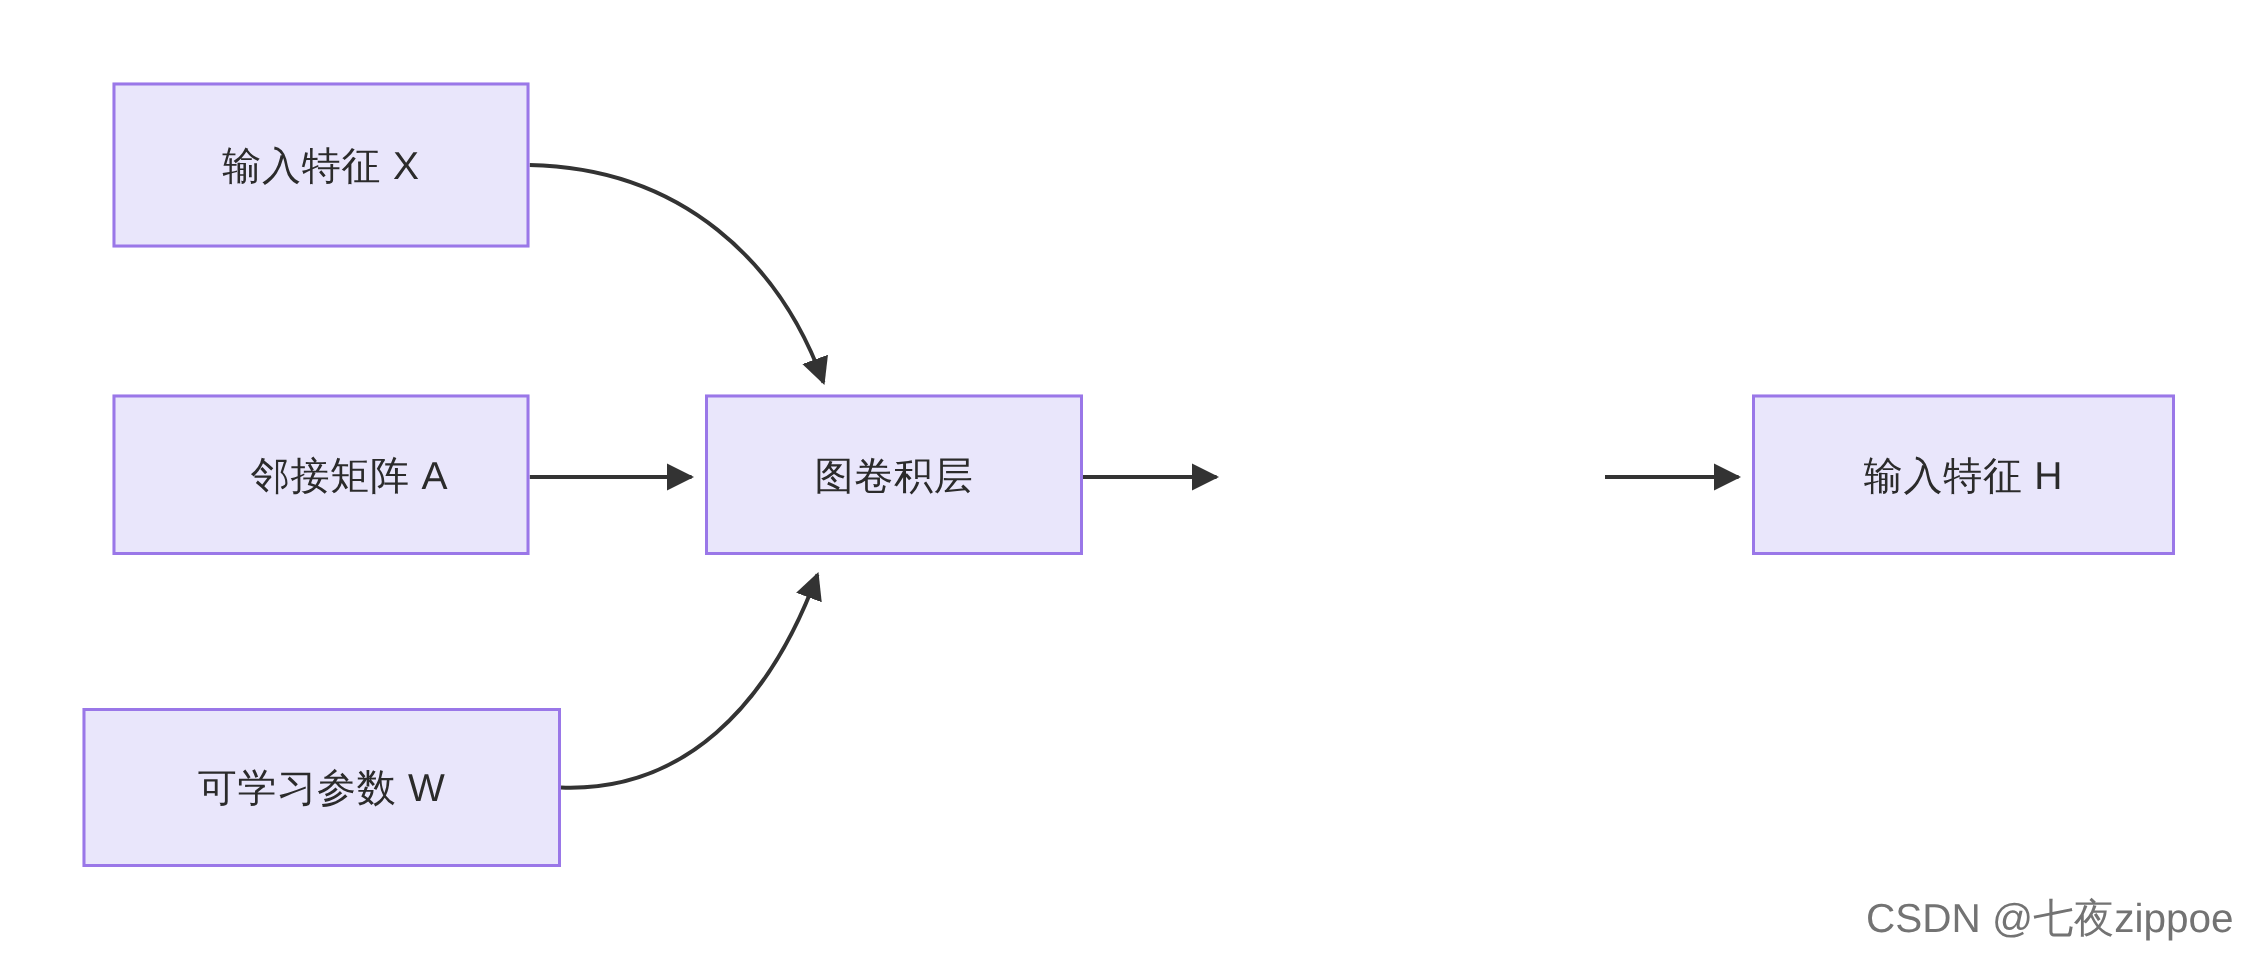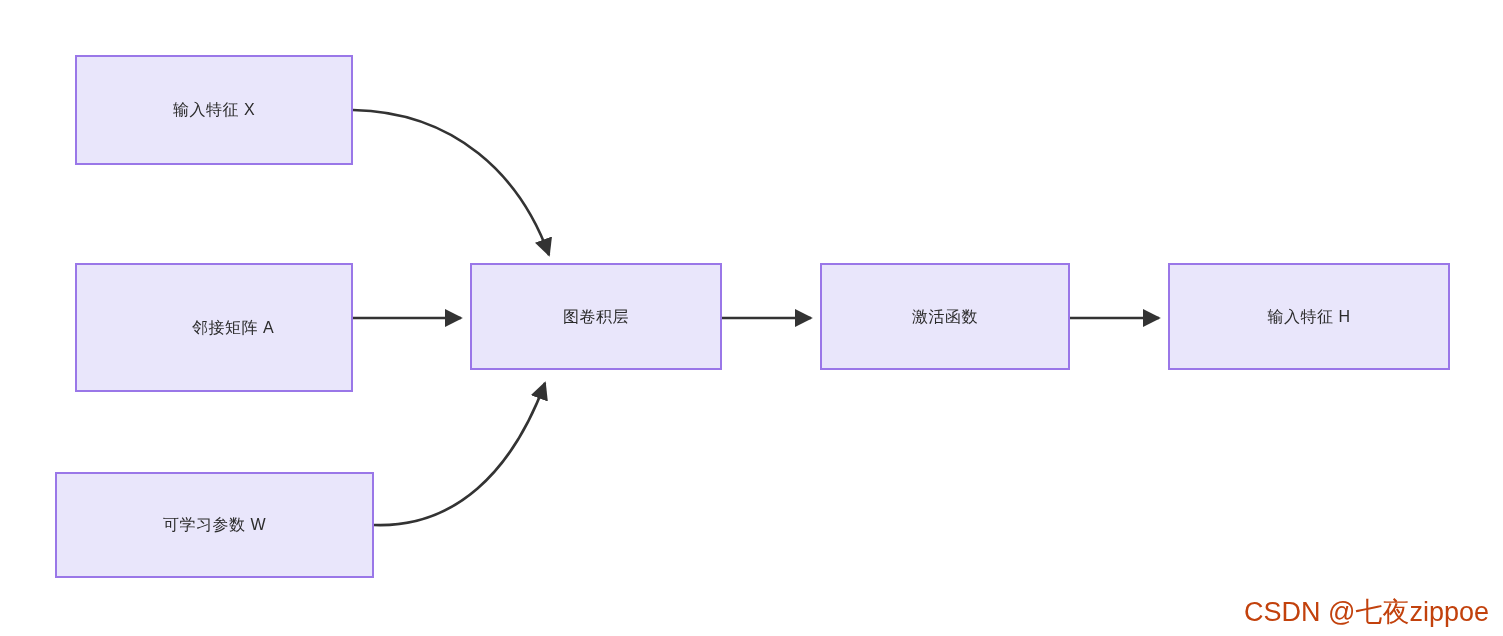--- a/index.html
+++ b/index.html
@@ -29,40 +29,40 @@
     position: absolute;
     box-sizing: border-box;
     background: #e9e6fb;
     border: 2px solid #9a77e8;
     display: flex;
     align-items: center;
     justify-content: center;
     z-index: 2;
   }
   .node-label {
-    font-size: 16px;
+    font-size: 26px;
     color: #2b2b2b;
     letter-spacing: 0.5px;
     line-height: 1;
     white-space: nowrap;
   }
   
   #node-input-x      { left: 75px;   top: 55px;  width: 278px; height: 110px; }
-  #node-adjacency-a  { left: 75px;   top: 263px; width: 278px; height: 129px; padding-left: 38px; }
+  #node-adjacency-a  { left: 75px;   top: 263px; width: 278px; height: 107px; padding-left: 38px; }
   #node-weights-w    { left: 55px;   top: 472px; width: 319px; height: 106px; text-align: center; }
   #node-graph-conv   { left: 470px;  top: 263px; width: 252px; height: 107px; text-align: right; }
   #node-activation   { left: 820px;  top: 263px; width: 250px; height: 107px; }
   #node-output-h     { left: 1168px; top: 263px; width: 282px; height: 107px; }
 
   #watermark {
     position: absolute;
     right: 14px;
     bottom: 6px;
     font-size: 27px;
-    color: #c2410c;
+    color: #737373;
     white-space: nowrap;
     z-index: 3;
     user-select: none;
   }
 </style>
 </head>
 <body>
 
 <div id="diagram-canvas">
 
@@ -93,23 +93,20 @@
   </div>
 
   <div class="node" id="node-weights-w">
     <span class="node-label">可学习参数 W</span>
   </div>
 
   <div class="node" id="node-graph-conv">
     <span class="node-label">图卷积层</span>
   </div>
 
-  <div class="node" id="node-activation">
-    <span class="node-label">激活函数</span>
-  </div>
 
   <div class="node" id="node-output-h">
     <span class="node-label">输入特征 H</span>
   </div>
 
   <div id="watermark">CSDN @七夜zippoe</div>
 
 </div>
 
 </body></html>

